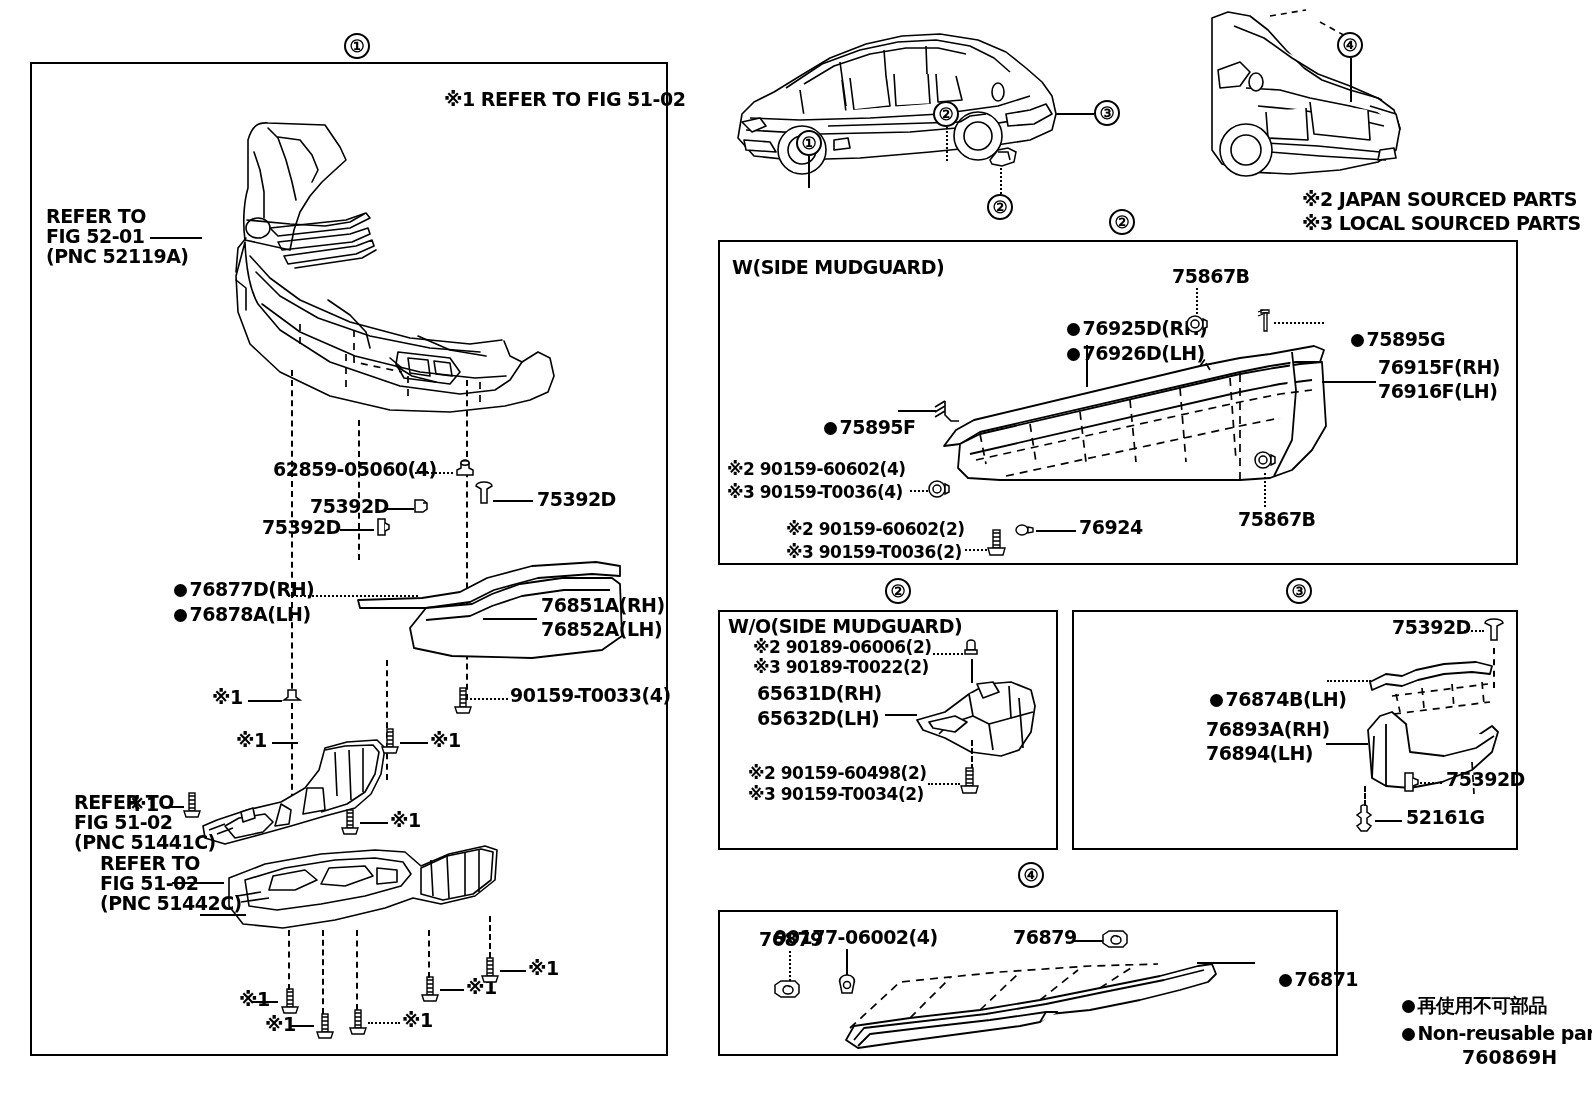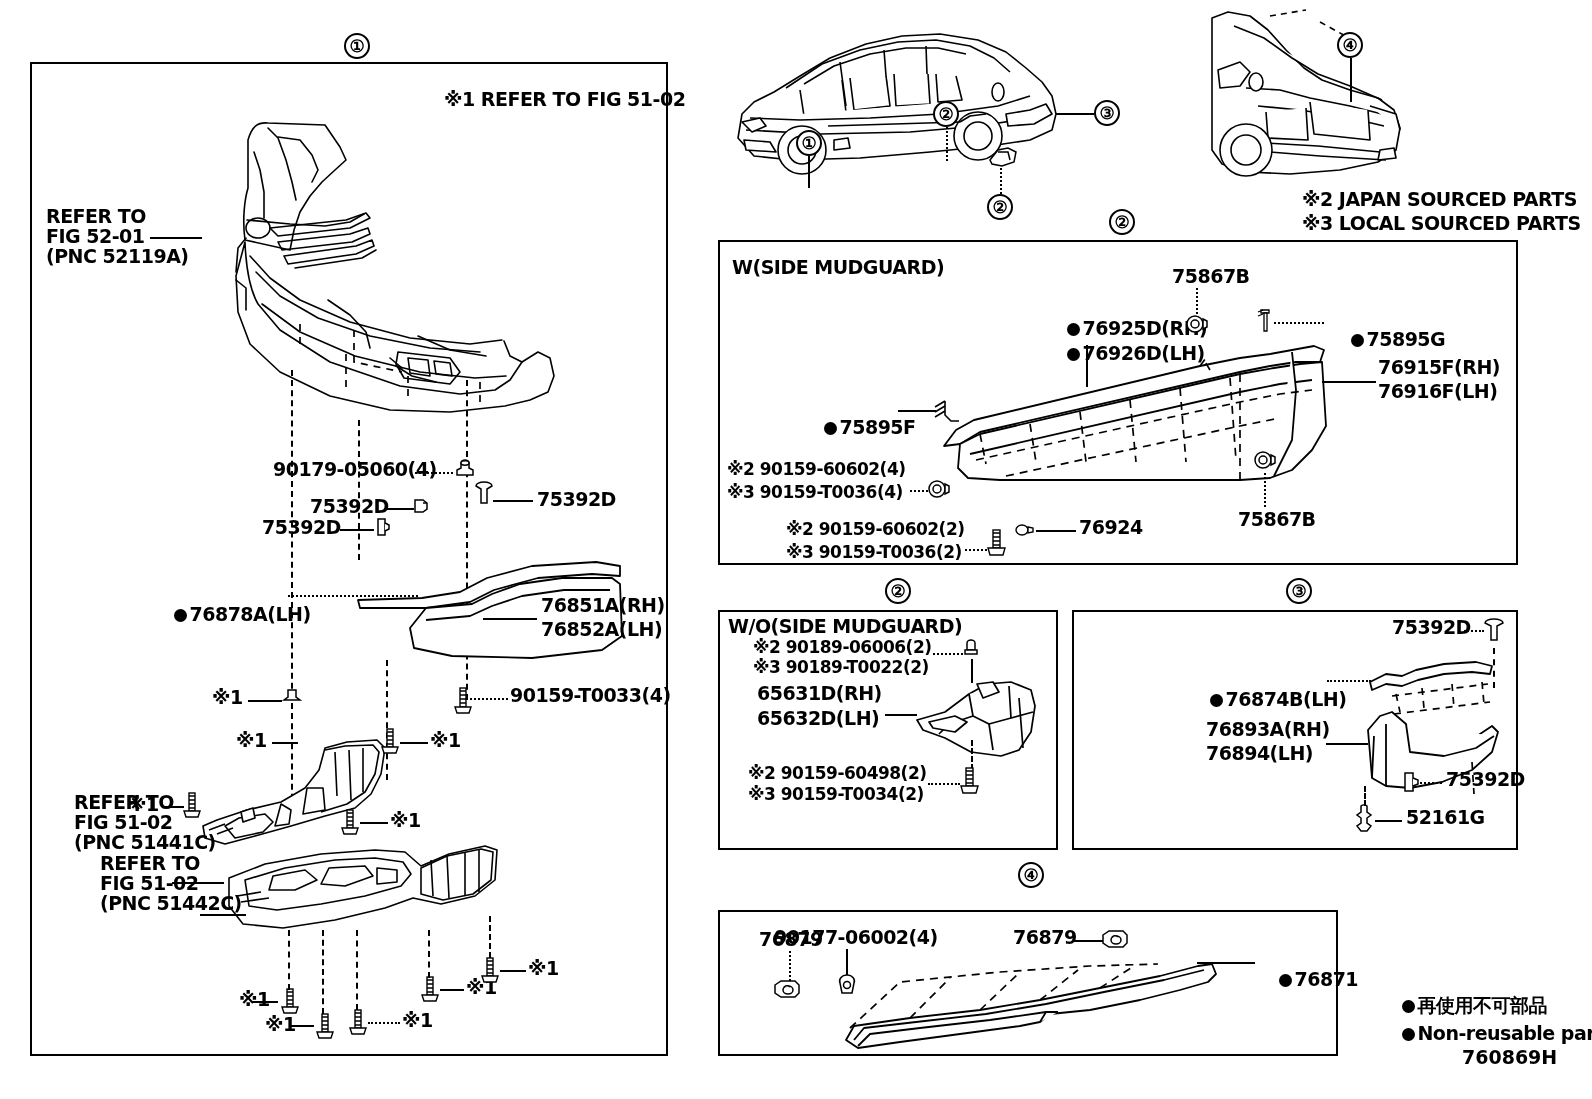--- a/index.html
+++ b/index.html
@@ -90,21 +90,21 @@
   <div class="lbl" style="left:46px;top:207px;">REFER TO
 FIG 52-01
 (PNC 52119A)</div>
   <div class="ln lnh" style="left:150px;top:237px;width:52px;"></div>
 
   <div class="dashlinev" style="left:291px;top:370px;height:450px;"></div>
   <div class="dashlinev" style="left:358px;top:420px;height:140px;"></div>
   <div class="dashlinev" style="left:466px;top:380px;height:320px;"></div>
   <div class="dashlinev" style="left:386px;top:660px;height:120px;"></div>
 
-  <div class="lbl" style="left:273px;top:460px;">90179-05060(4)</div>
+  <div class="lbl" style="left:273px;top:460px;">62859-05060(4)</div>
   <div class="dotline" style="left:410px;top:472px;width:43px;"></div>
   <svg class="sv" style="left:452px;top:460px;" width="26" height="24" viewBox="0 0 26 24">
     <g fill="#fff" stroke="#000" stroke-width="1.5">
       <path d="M9 3 a4 3 0 0 1 8 0 l0 5 l4 2 l0 5 l-16 0 l0 -5 l4 -2 z"></path>
       <ellipse cx="13" cy="3" rx="4" ry="2.2" fill="#fff"></ellipse>
     </g>
   </svg>
 
   <div class="lbl" style="left:537px;top:490px;">75392D</div>
   <div class="ln lnh" style="left:493px;top:500px;width:40px;"></div>
@@ -125,20 +125,23 @@
 
   <div class="lbl" style="left:262px;top:518px;">75392D</div>
   <div class="ln lnh" style="left:340px;top:529px;width:34px;"></div>
   <svg class="sv" style="left:373px;top:516px;" width="20" height="24" viewBox="0 0 20 24">
     <g fill="#fff" stroke="#000" stroke-width="1.5">
       <path d="M5 3 l7 0 l0 16 l-7 0 z"></path>
         <path d="M12 7 l4 2 l0 4 l-4 2"></path>
     </g>
   </svg>
 
+  <div class="lbl" style="left:150px;top:560px;">
+    <span class="dot"></span><span>76877D(RH)</span>
+  </div>
   <div class="lbl" style="left:150px;top:585px;">
     <span class="dot"></span><span>76878A(LH)</span>
   </div>
   <div class="dotline" style="left:288px;top:595px;width:130px;"></div>
 
   <svg class="sv" style="left:352px;top:558px;" width="300" height="120" viewBox="0 0 300 120">
     <g fill="#fff" stroke="#000" stroke-width="1.8" stroke-linejoin="round">
       <path d="M6 42 L 70 40 L 108 34 L 135 20 L 180 8 L 244 4 L 268 8 L 268 18
                L 240 16 L 186 20 L 142 32 L 118 44 L 74 50 L 8 50 Z"></path>
       <path d="M74 50 L 120 46 L 140 36 L 168 26 L 210 20 L 260 20 L 268 26

